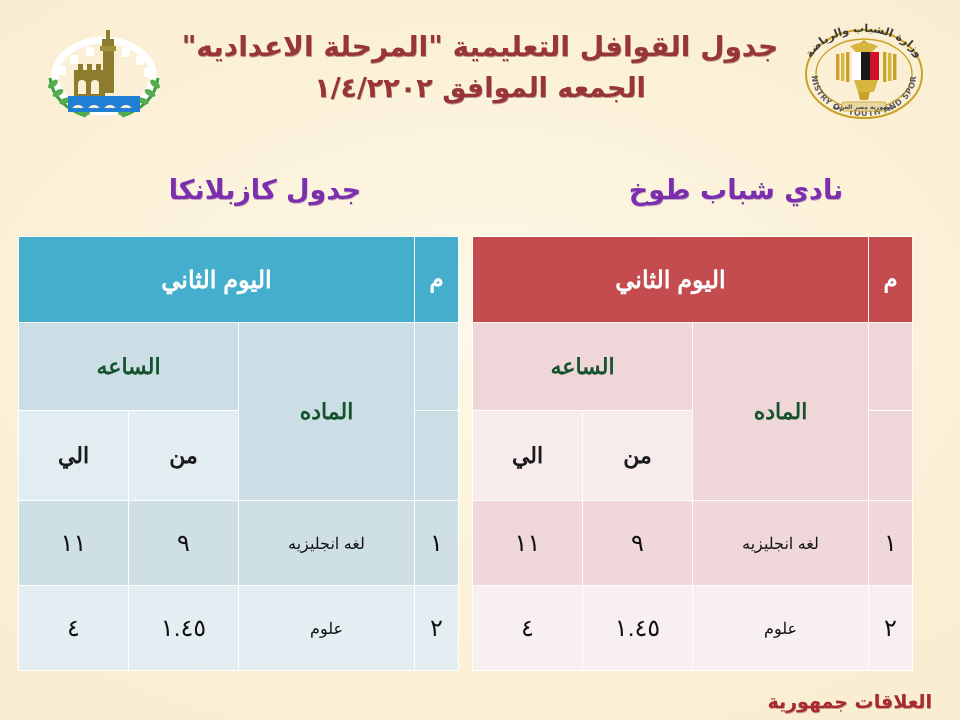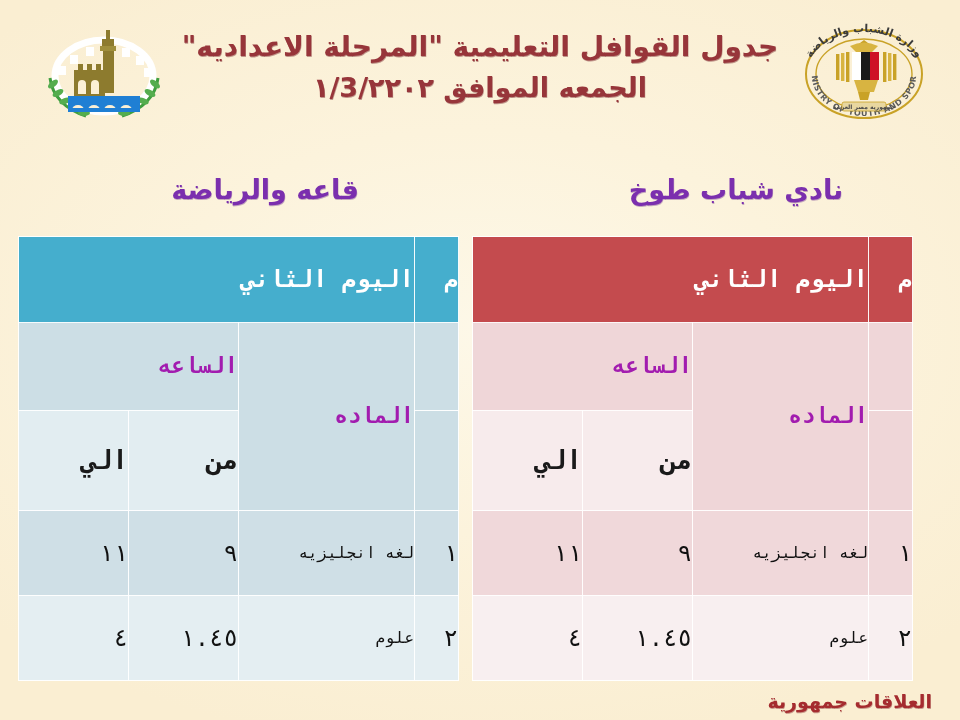--- a/index.html
+++ b/index.html
@@ -94,23 +94,23 @@
     border-collapse: collapse;
     table-layout: fixed;
     direction: rtl;
   }
   .sched-right { left: 472px; }   
   .sched-left  { left:  18px; }   
 
   .sched td, .sched th {
     border: 1px solid rgba(255,255,255,.95);
     padding: 0;
-    text-align: right;
+    text-align: center;
     vertical-align: middle;
-    font-family: Liberation Mono, monospace;
+    font-family: Liberation Sans, sans-serif;
   }
 
   
   col.c-no   { width:  44px; }
   col.c-subj { width: 176px; }
   col.c-from { width: 110px; }
   col.c-to   { width: 110px; }
 
   
   .sched th.day,
@@ -122,28 +122,28 @@
   }
   .sched th.day { font-size: 24px; }
 
   .sched-right th.day, .sched-right th.no { background: #c44b4e; }
   .sched-left  th.day, .sched-left  th.no { background: #45aecd; }
 
   
   .sched th.sub {
     font-weight: bold;
     font-size: 22px;
-    color: #a21caf;
+    color: #14532d;
     height: 88px;
   }
   .sched th.sub2 {
     font-weight: bold;
-    font-size: 26px;
+    font-size: 22px;
     color: #1a1a1a;
-    height: 100px;
+    height: 90px;
   }
   .sched-right th.sub  { background: #efd6d8; }
   .sched-right th.sub2 { background: #f7ebec; }
   .sched-left  th.sub  { background: #ccdee5; }
   .sched-left  th.sub2 { background: #e2edf1; }
 
   
   .sched-right td.no-blank, .sched-right th.no-blank { background: #efd6d8; }
   .sched-left  td.no-blank, .sched-left  th.no-blank { background: #ccdee5; }
 
@@ -230,21 +230,21 @@
         <path d="M54 88 a6 5 0 0 1 12 0 z"></path>
         <path d="M70 88 a6 5 0 0 1 12 0 z"></path>
         <path d="M86 88 a6 5 0 0 1 12 0 z"></path>
       </g>
       <rect x="34" y="86" width="72" height="4" fill="#1f7fd4"></rect>
     </svg>
   </div>
 
   <div class="title-block">
     <div class="title-line title-line-1">جدول القوافل التعليمية ‏"المرحلة الاعداديه"</div>
-    <div class="title-line title-line-2">الجمعه الموافق ١/3/٢٢٠٢</div>
+    <div class="title-line title-line-2">الجمعه الموافق ١/٤/٢٢٠٢</div>
   </div>
 
   <div class="logo-min">
     <svg viewBox="0 0 160 114" xmlns="http://www.w3.org/2000/svg">
       <defs>
         <path id="arcTop" d="M22 62 A58 44 0 0 1 138 62"></path>
         <path id="arcBot" d="M28 62 A52 40 0 0 0 132 62"></path>
       </defs>
       <ellipse cx="80" cy="60" rx="58" ry="44" fill="none" stroke="#c9a227" stroke-width="2"></ellipse>
       <ellipse cx="80" cy="60" rx="48" ry="35" fill="none" stroke="#c9a227" stroke-width="1.4"></ellipse>
@@ -277,21 +277,21 @@
 
         <rect x="58" y="88" width="44" height="9" rx="2" fill="#e8d7a0" stroke="#c9a227" stroke-width="0.8"></rect>
         <text x="80" y="95" font-family="DejaVu Sans, sans-serif" font-size="6" font-weight="bold" fill="#4a4a4a" text-anchor="middle">جمهورية مصر العربية</text>
       </g>
     </svg>
   </div>
 </div>
 
 <div class="venue venue-right">نادي شباب طوخ</div>
 
-<div class="venue venue-left">قاعه والرياضة</div>
+<div class="venue venue-left">جدول كازبلانكا</div>
 
 <table class="sched sched-right">
   <colgroup>
     <col class="c-no">
       <col class="c-subj">
       <col class="c-from">
       <col class="c-to">
   </colgroup>
   <thead>
     <tr>

